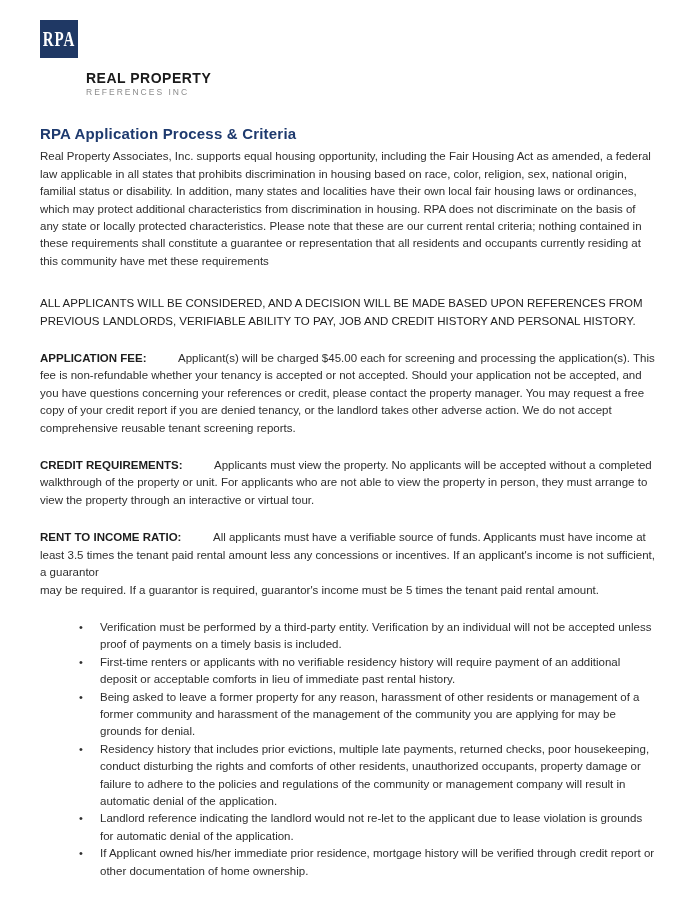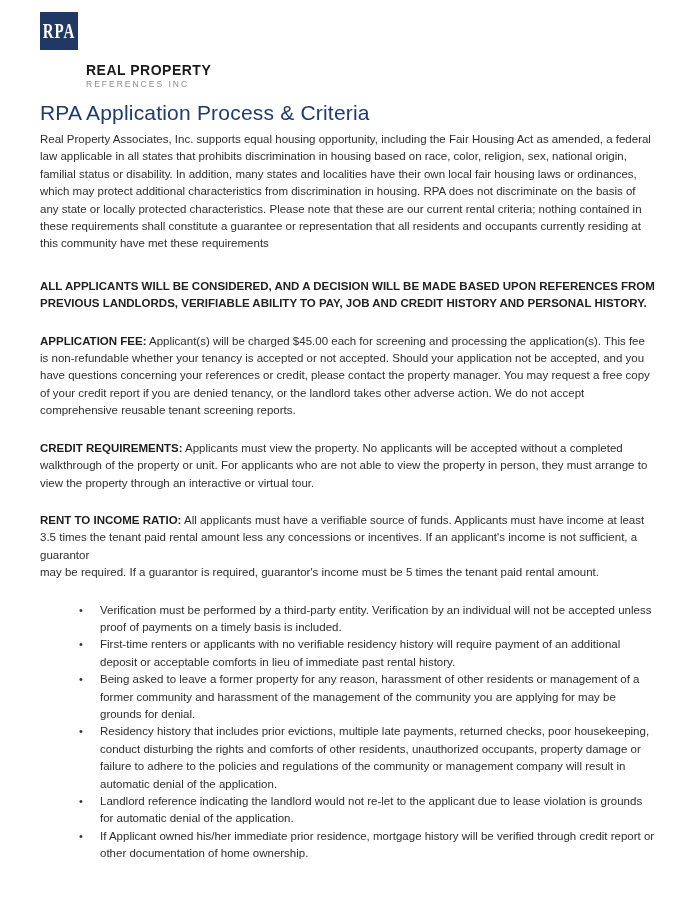--- a/index.html
+++ b/index.html
@@ -10,20 +10,21 @@
     color: #2e2e2e;
     display: flex;
     flex-direction: column;
     box-sizing: border-box;
   }
   .page {
     flex: 1 1 auto;
     display: flex;
     flex-direction: column;
     padding: 10px 40px 0 40px;
+    justify-content: flex-end;
   }
   
   .logo-row { display: flex; align-items: flex-start; gap: 8px; margin-top: 2px; }
   .logo-box {
     width: 38px; height: 38px;
     background: #1f3864;
     color: #ffffff;
     display: flex; align-items: center; justify-content: center;
     font-family: "Liberation Serif", serif;
     font-weight: bold; font-size: 15px; letter-spacing: 1px;
@@ -31,42 +32,42 @@
   }
   .logo-box span { transform: scaleY(1.35); display: inline-block; }
   .logo-text { padding-top: 4px; margin-top: 46px; }
   .logo-name {
     font-weight: bold; font-size: 14px; color: #1a1a1a; letter-spacing: 0.5px;
   }
   .logo-sub {
     font-size: 8.5px; color: #8a8a8a; letter-spacing: 2px; margin-top: 1px;
   }
   h1.doc-title {
-    font-size: 21px;
-    font-weight: normal;
+    font-size: 15px;
+    font-weight: bold;
     color: #1e3a6e;
-    margin: 12px 0 0 0;
+    margin: 28px 0 0 0;
     letter-spacing: 0.2px;
   }
   
   .para {
     font-size: 11.5px;
     line-height: 17.4px;
     margin: 0;
     color: #2e2e2e;
   }
   .intro { margin-top: 6px; }
   .notice {
     margin-top: 25px;
-    font-weight: bold;
+    font-weight: normal;
     color: #222222;
   }
   .sec { margin-top: 20px; }
   .hd { font-weight: bold; color: #1d1d1d; }
-  .body-text { white-space: pre-line; }
+  .body-text { white-space: pre-line; margin-left: 29px; }
   ul.bullets {
     margin: 0;
     padding: 0 0 0 60px;
     list-style: none;
   }
   ul.bullets li {
     font-size: 11.5px;
     line-height: 17.4px;
     position: relative;
     padding-left: 0;

